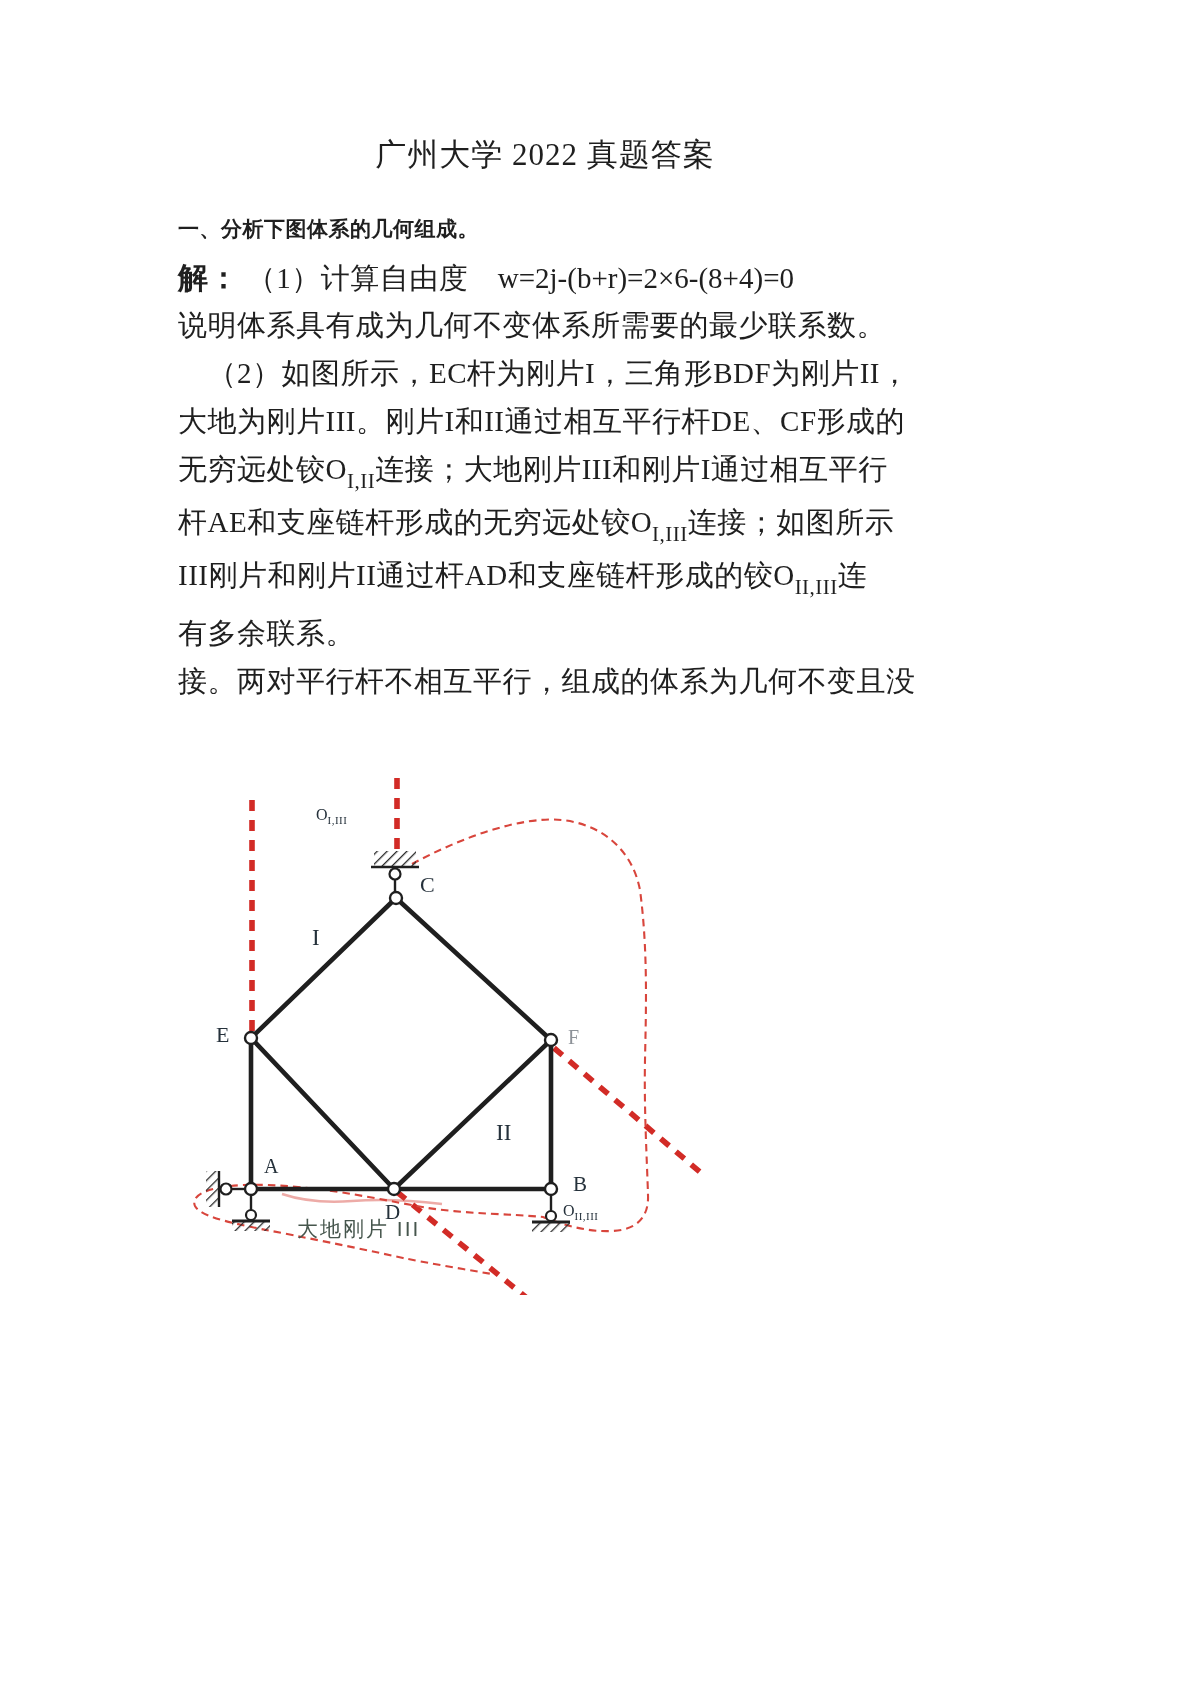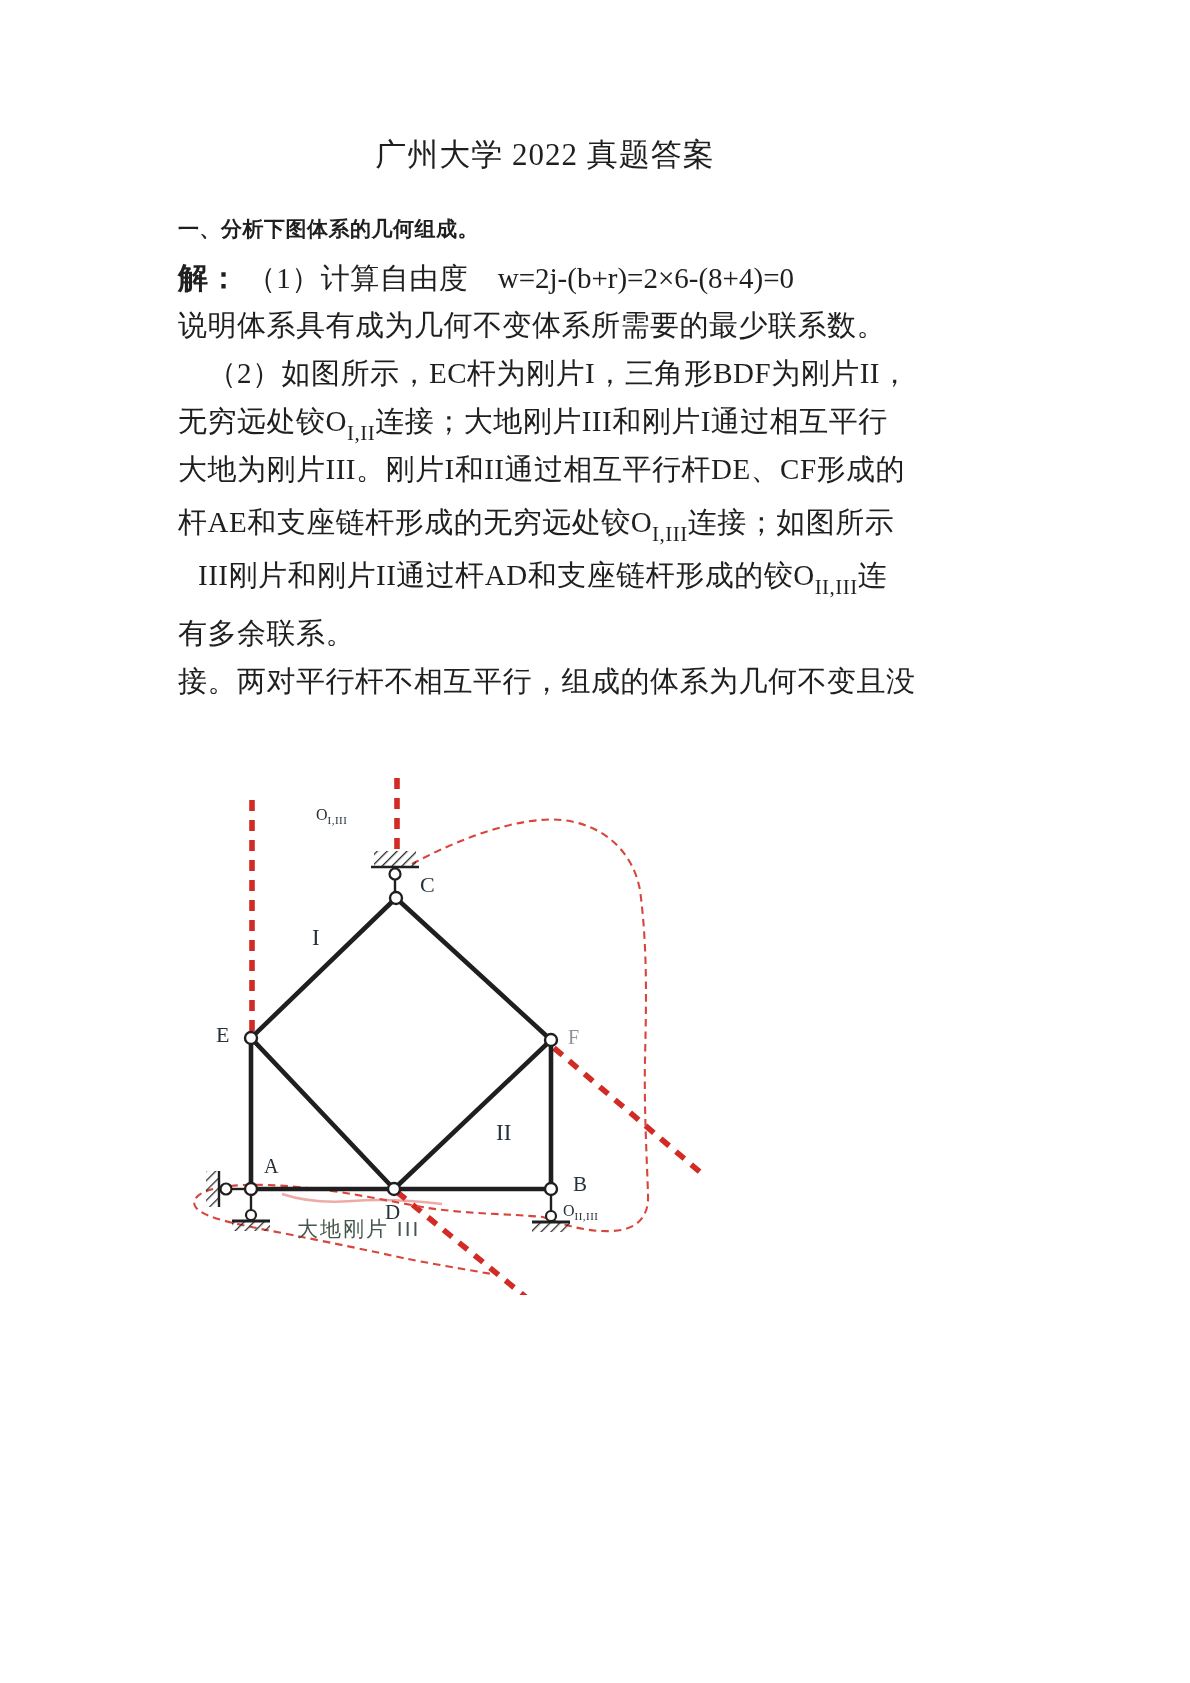--- a/index.html
+++ b/index.html
@@ -4,21 +4,21 @@
 <style>
   html,body{margin:0;padding:0;background:#ffffff;}
   .page{position:relative;width:1190px;height:1295px;background:#fff;overflow:hidden;
         font-family:"Liberation Serif", serif;color:var(--ink,#1f1f1f);}
   .title{position:absolute;left:178px;top:134px;width:734px;margin:0;
          font-size:31px;font-weight:500;text-align:center;letter-spacing:1px;}
   .bodytext{position:absolute;left:178px;top:210px;width:780px;}
   .textline{height:48px;white-space:nowrap;font-size:29px;letter-spacing:0.5px;}
   .textline:nth-child(6){height:53px;}
   .textline:nth-child(7){height:53px;}
-  .textline:nth-child(8){height:58px;margin-left:20px;}
+  .textline:nth-child(8){height:58px;}
   .seg-heading{font-family:"Liberation Sans", sans-serif;font-weight:700;font-size:21px;}
   .seg-bold{font-family:"Liberation Sans", sans-serif;font-weight:700;font-size:30px;}
   .seg-normal{font-family:"Liberation Serif", serif;}
   .seg-formula{font-family:"Liberation Serif", serif;letter-spacing:0;}
   .seg-sub{font-size:21px;vertical-align:-9px;line-height:0;}
   .diagram{position:absolute;left:0;top:0;width:1190px;height:1683px;pointer-events:none;padding-left:39px;}
   .diagram svg{position:absolute;left:140px;top:730px;width:580px;height:610px;}
   .bar{stroke:var(--ink,#141414);stroke-width:4.6;stroke-linecap:round;fill:none;}
   .thinline{stroke:var(--ink,#141414);stroke-width:2.4;stroke-linecap:butt;fill:none;}
   .groundline{stroke:var(--ink,#141414);stroke-width:3;fill:none;}
@@ -41,22 +41,22 @@
 
 <div class="page">
 
   <h1 class="title">广州大学 2022 真题答案</h1>
 
   <div class="bodytext" id="body-text">
       <div class="textline"><span class="seg-heading">一、分析下图体系的几何组成。</span></div>
       <div class="textline"><span class="seg-bold">解：</span><span class="seg-normal"> （1）计算自由度　</span><span class="seg-formula">w=2j-(b+r)=2×6-(8+4)=0</span></div>
       <div class="textline"><span class="seg-normal">说明体系具有成为几何不变体系所需要的最少联系数。</span></div>
       <div class="textline"><span class="seg-normal">　（2）如图所示，EC杆为刚片I，三角形BDF为刚片II，</span></div>
+      <div class="textline"><span class="seg-normal">大地为刚片III。刚片I和II通过相互平行杆DE、CF形成的</span></div>
       <div class="textline"><span class="seg-normal">无穷远处铰O</span><span class="seg-sub">I,II</span><span class="seg-normal">连接；大地刚片III和刚片I通过相互平行</span></div>
-      <div class="textline"><span class="seg-normal">大地为刚片III。刚片I和II通过相互平行杆DE、CF形成的</span></div>
       <div class="textline"><span class="seg-normal">杆AE和支座链杆形成的无穷远处铰O</span><span class="seg-sub">I,III</span><span class="seg-normal">连接；如图所示</span></div>
       <div class="textline"><span class="seg-normal">III刚片和刚片II通过杆AD和支座链杆形成的铰O</span><span class="seg-sub">II,III</span><span class="seg-normal">连</span></div>
       <div class="textline"><span class="seg-normal">有多余联系。</span></div>
       <div class="textline"><span class="seg-normal">接。两对平行杆不相互平行，组成的体系为几何不变且没</span></div>
     </div>
 
   <div class="diagram">
     <svg viewBox="140 730 580 610">
       <defs>
         <pattern id="hatch" width="7" height="7" patternTransform="rotate(45)" patternUnits="userSpaceOnUse">

